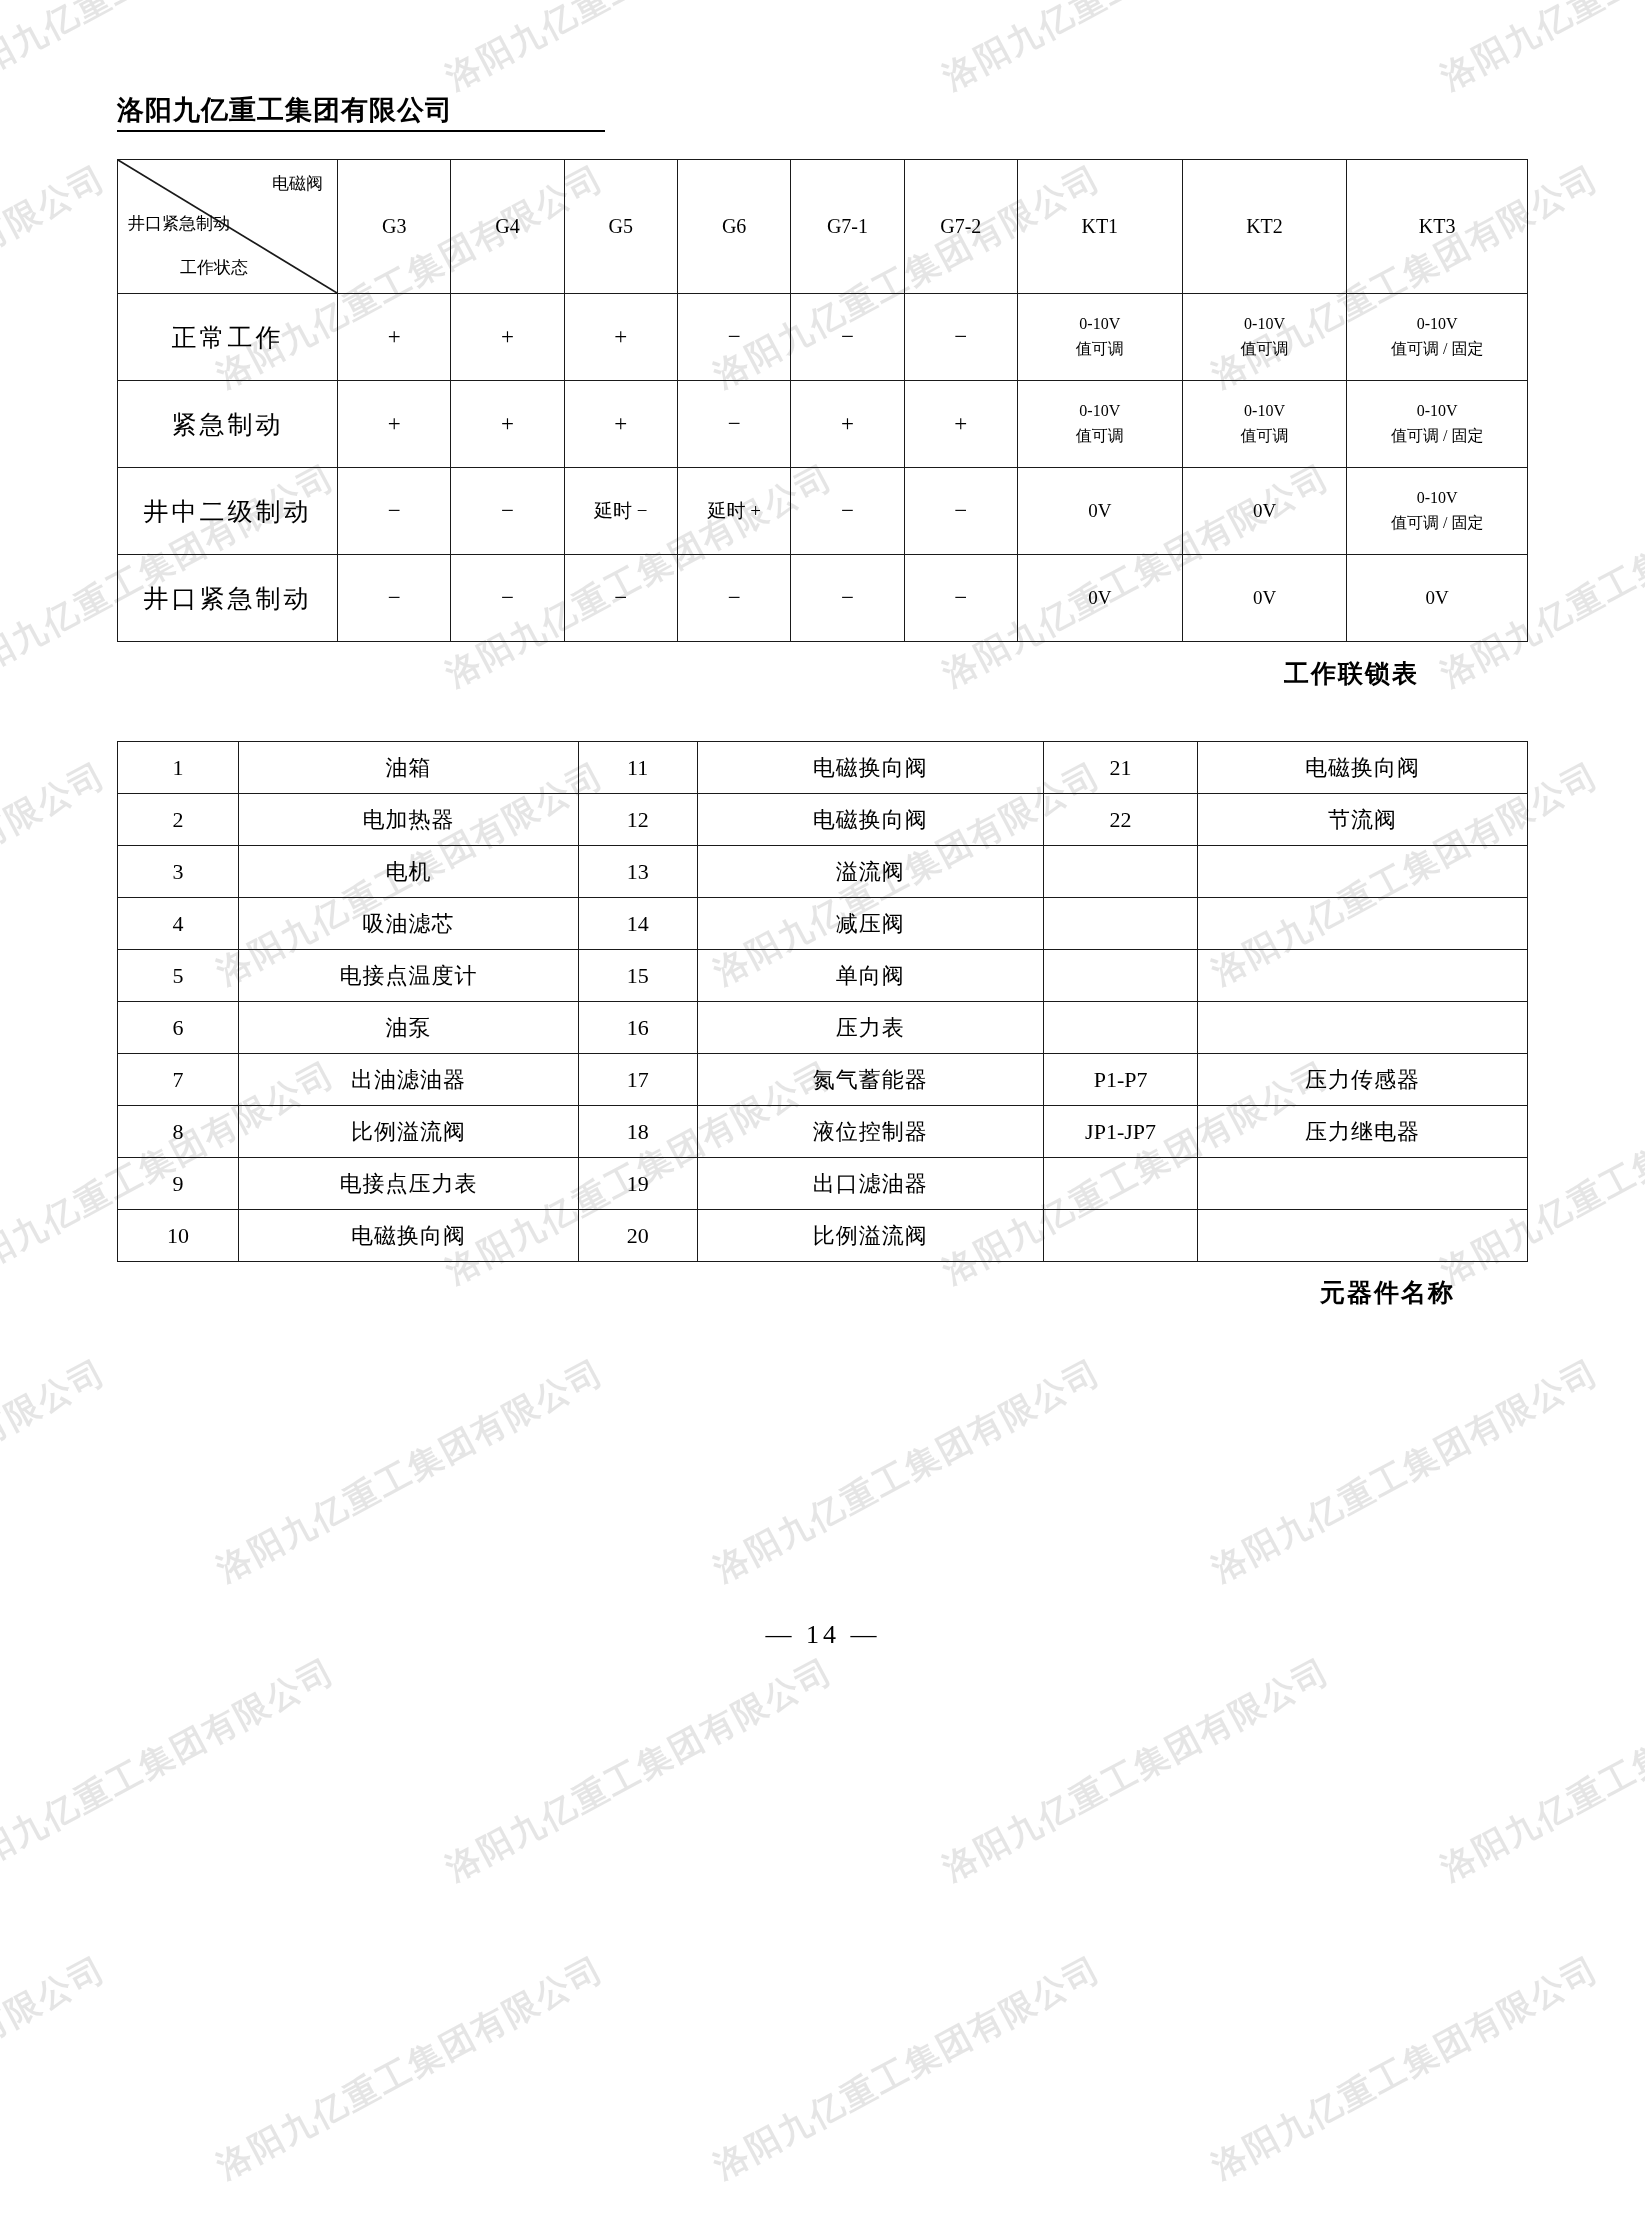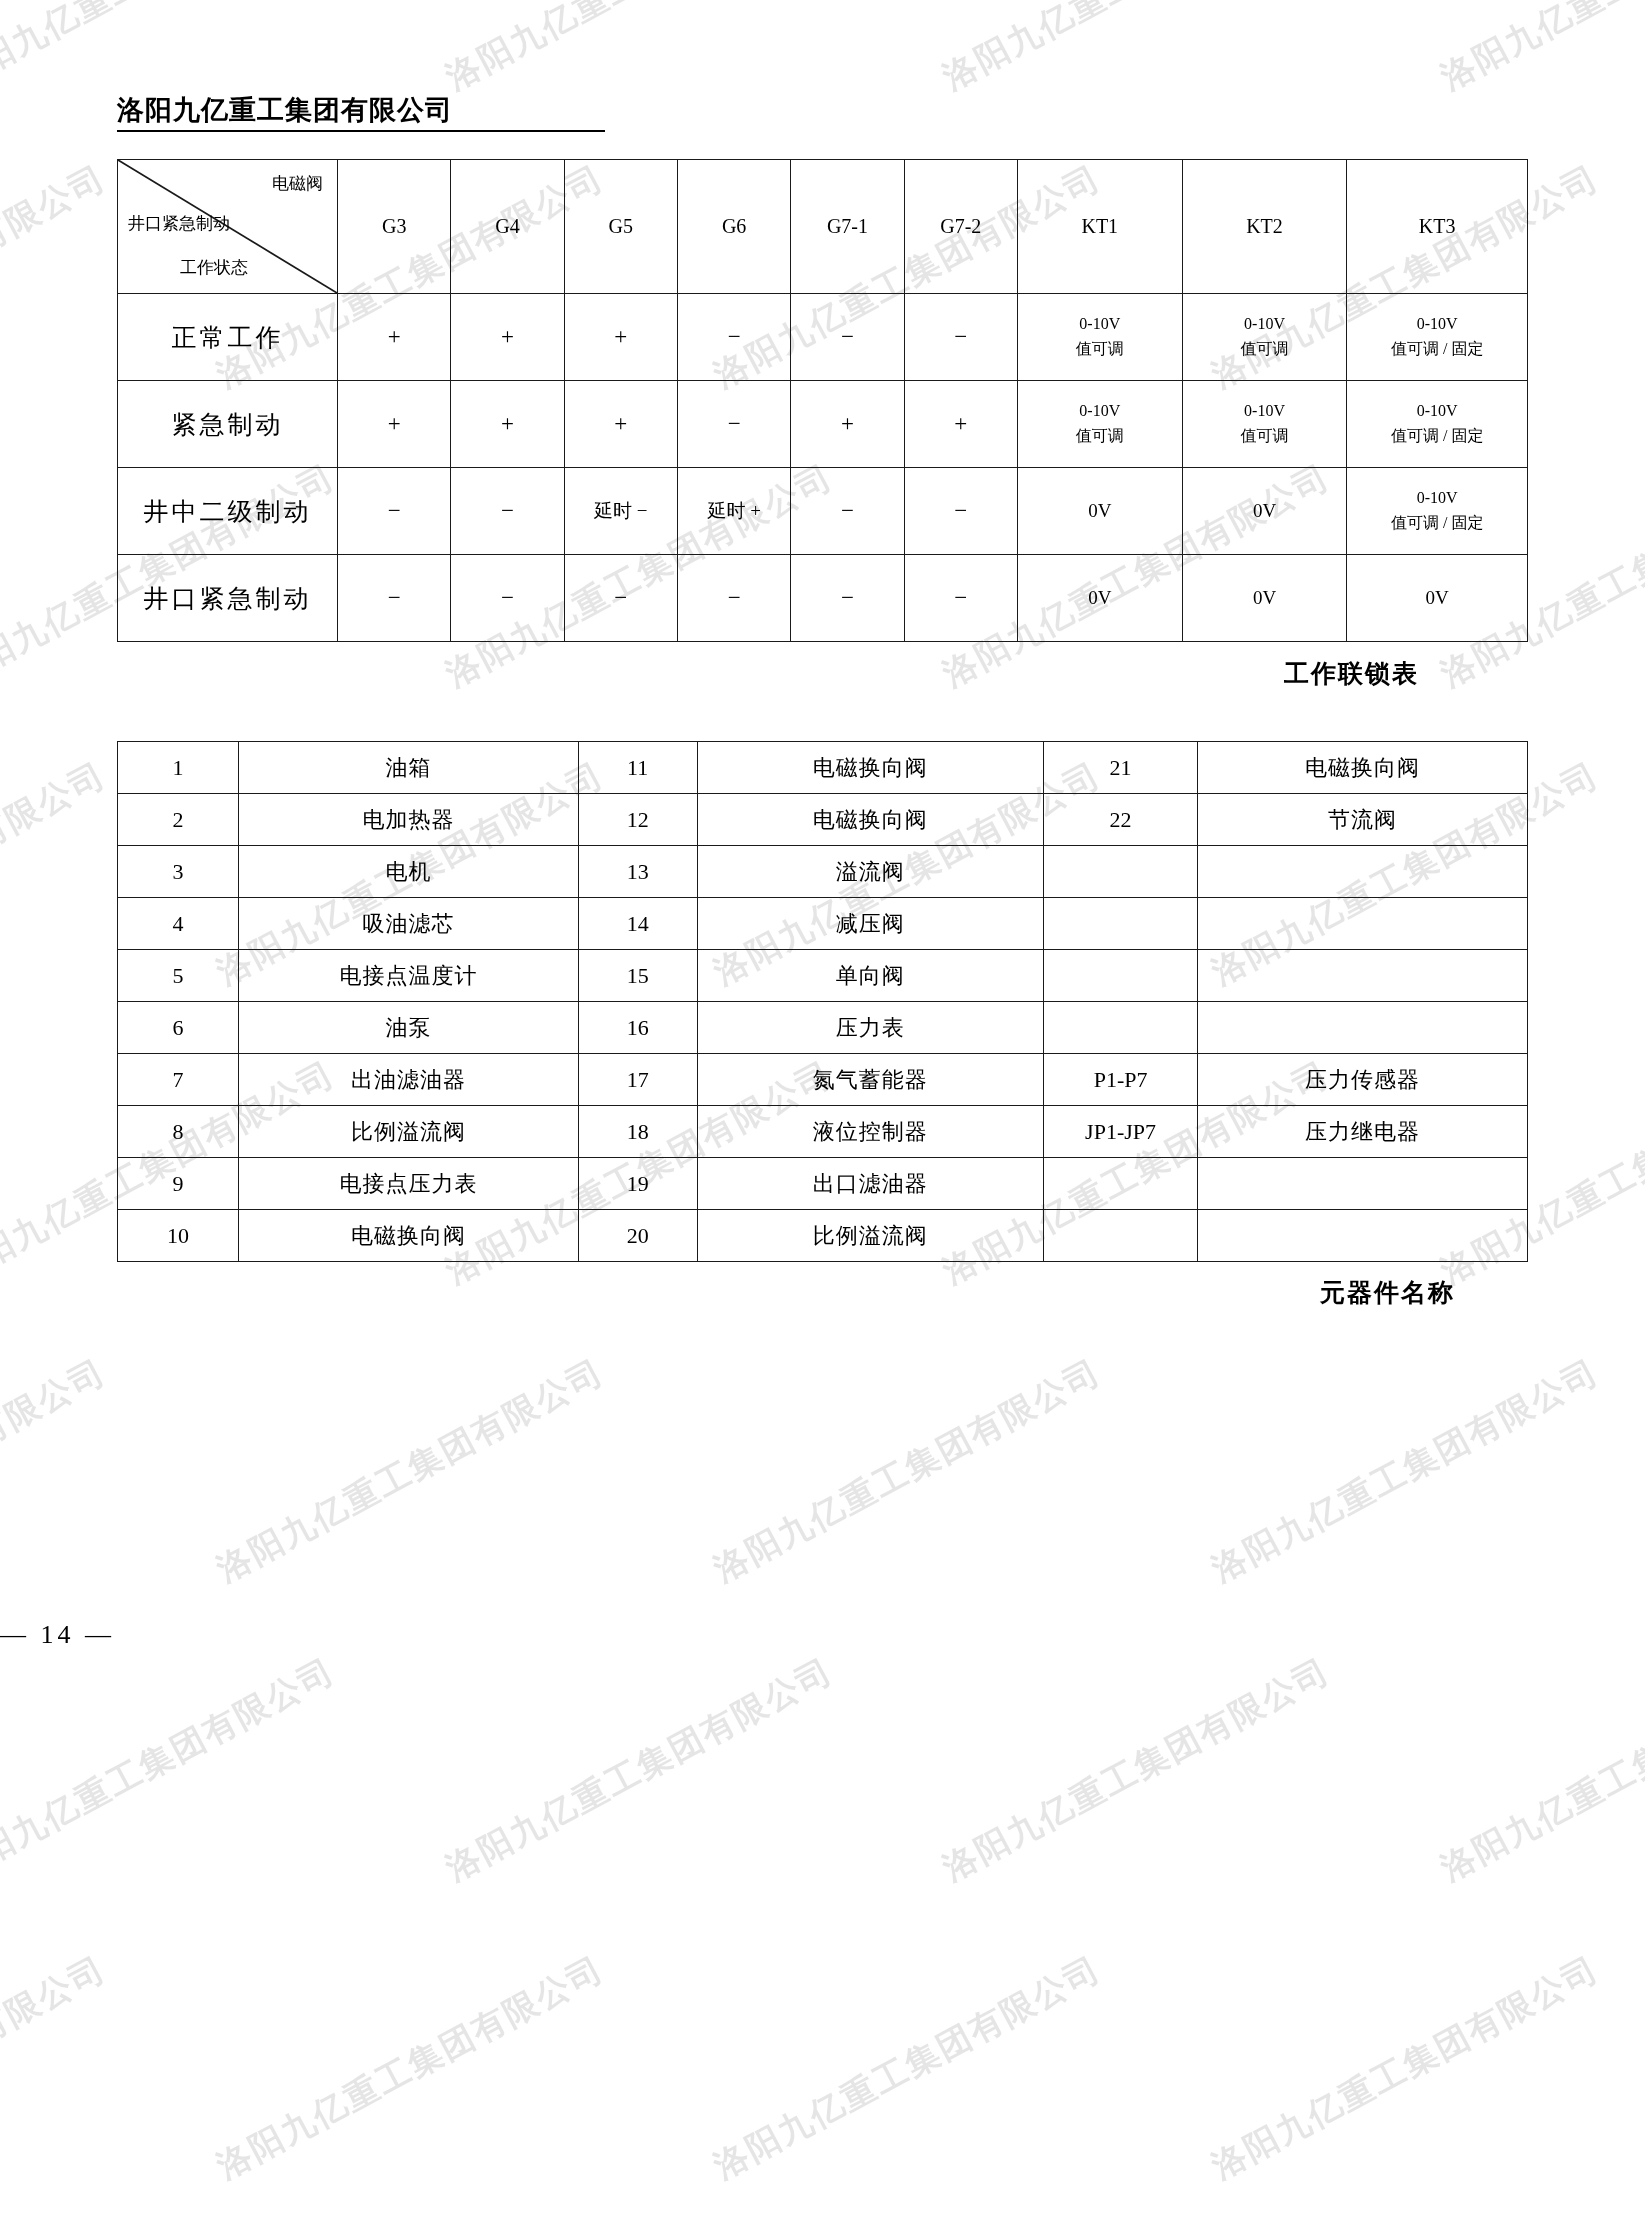--- a/index.html
+++ b/index.html
@@ -153,20 +153,21 @@
   td.blank { border-left: 1.5px solid #1a1a1a; border-right: 1.5px solid #1a1a1a; border-top: none; border-bottom: none; }
   td.blank-top { border-top: 1.5px solid #1a1a1a; }
   td.blank-bottom { border-bottom: 1.5px solid #1a1a1a; }
   td.none { border: none; }
 
   .page-number {
     position: absolute;
     left: 0;
     right: 0;
     top: 1620px;
+    text-align: center;
     font-size: 26px;
     letter-spacing: 4px;
   }
 </style>
 </head>
 <body>
 
 <div id="watermarks">
     <div class="wm" style="left: -60px; top: 60px;">洛阳九亿重工集团有限公司</div>
     <div class="wm" style="left: 438px; top: 60px;">洛阳九亿重工集团有限公司</div>

